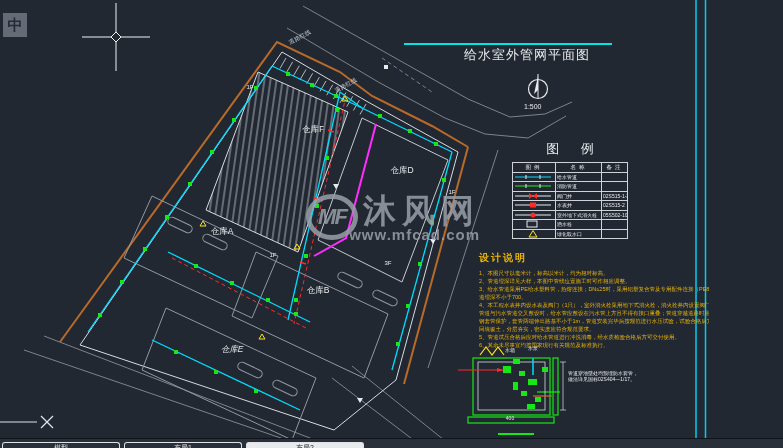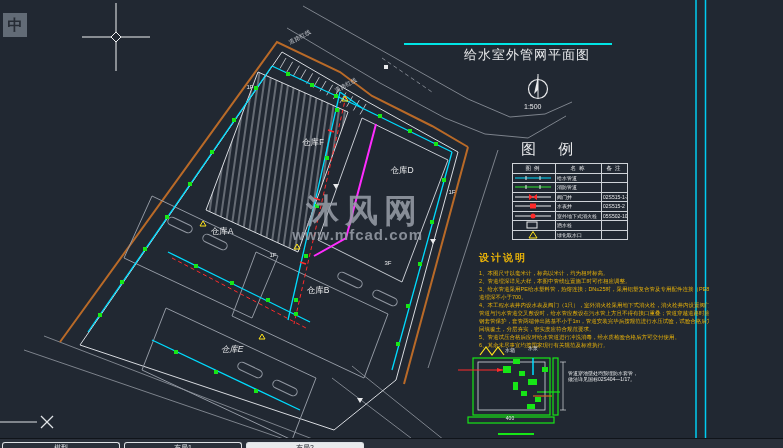--- a/index.html
+++ b/index.html
@@ -18,21 +18,21 @@
     display:flex;align-items:center;justify-content:center;cursor:pointer;
   }
 
   
   #dwg-title{left:428px;top:46px;font-size:13px;letter-spacing:1px;margin-left:36px;}
   #dwg-title-line{position:absolute;left:404px;top:43px;width:208px;height:2px;background:#00e5e5;}
   #scale-label{left:524px;top:103px;font-size:7px;}
 
   
   #legend{position:absolute;left:512px;top:140px;width:116px;color:#e9eaec;}
-  #legend-title{font-size:15px;letter-spacing:9px;padding-left:9px;margin-bottom:4px;}
+  #legend-title{text-align:center;font-size:13px;letter-spacing:9px;padding-left:9px;margin-bottom:4px;}
   #legend-table{border:1px solid #cfd3d8;}
   .lg-row{display:flex;height:8.5px;border-top:1px solid #cfd3d8;align-items:stretch;}
   .lg-row:first-child{border-top:none;}
   .lg-c1{width:42px;border-right:1px solid #cfd3d8;position:relative;overflow:hidden;}
   .lg-c2{width:44px;border-right:1px solid #cfd3d8;font-size:5px;line-height:8.5px;padding-left:1px;overflow:hidden;white-space:nowrap;}
   .lg-c3{flex:1;font-size:5px;line-height:8.5px;padding-left:1px;overflow:hidden;white-space:nowrap;}
   .lg-head{font-size:5.5px;line-height:8.5px;text-align:center;letter-spacing:3px;}
 
   
   #notes{position:absolute;left:479px;top:251px;width:230px;color:#eab308;}
@@ -256,21 +256,21 @@
 <div id="ime-btn">中</div>
 
 <div id="dwg-title-line"></div>
 <div id="dwg-title" class="txt">给水室外管网平面图</div>
 <div id="scale-label" class="txt">1:500</div>
 
 <div class="txt roadlab" style="left:288px;top:33px;">道路红线</div>
 <div class="txt roadlab" style="left:334px;top:81px;">道路红线</div>
 
 <div id="plan-labels">
-    <span class="txt bld" style="left: 313px; top: 143px; font-family: Liberation Mono, monospace;">仓库F</span>
+    <span class="txt bld" style="left: 313px; top: 130px; font-family: Liberation Mono, monospace;">仓库F</span>
     <span class="txt bld" style="left: 402px; top: 171px;">仓库D</span>
     <span class="txt bld" style="left: 222px; top: 232px;">仓库A</span>
     <span class="txt bld" style="left: 318px; top: 291px; text-align: right;">仓库B</span>
     <span class="txt bld" style="left: 232px; top: 350px; font-style: italic;">仓库E</span>
     <span class="txt flr" style="left: 250px; top: 87px;">1F</span>
     <span class="txt flr" style="left: 273px; top: 255px;">1F</span>
     <span class="txt flr" style="left: 452px; top: 192px;">1F</span>
     <span class="txt flr" style="left: 388px; top: 263px;">3F</span>
   </div>
 
@@ -375,20 +375,21 @@
     <span class="txt det-lab" style="left: 510px; top: 353px;">水箱</span>
     <span class="txt det-lab" style="left: 533px; top: 351px;">水泵</span>
     <span class="txt det-lab" style="left: 510px; top: 421px;">400</span>
   </div>
 <div id="detail-note">
     <div>管道穿池壁处均预埋防水套管，</div>
     <div>做法详见国标02S404—1/17。</div>
   </div>
 
 <div id="watermark">
+  <div id="wm-logo">MF</div>
   <div id="wm-col">
     <div id="wm-name">沐风网</div>
     <div id="wm-url">www.mfcad.com</div>
   </div>
 </div>
 
 <div id="tabbar">
     <div class="tab" style="left: 2px;">模型</div>
     <div class="tab" style="left: 124px;">布局1</div>
     <div class="tab active" style="left: 246px;">布局2</div>

